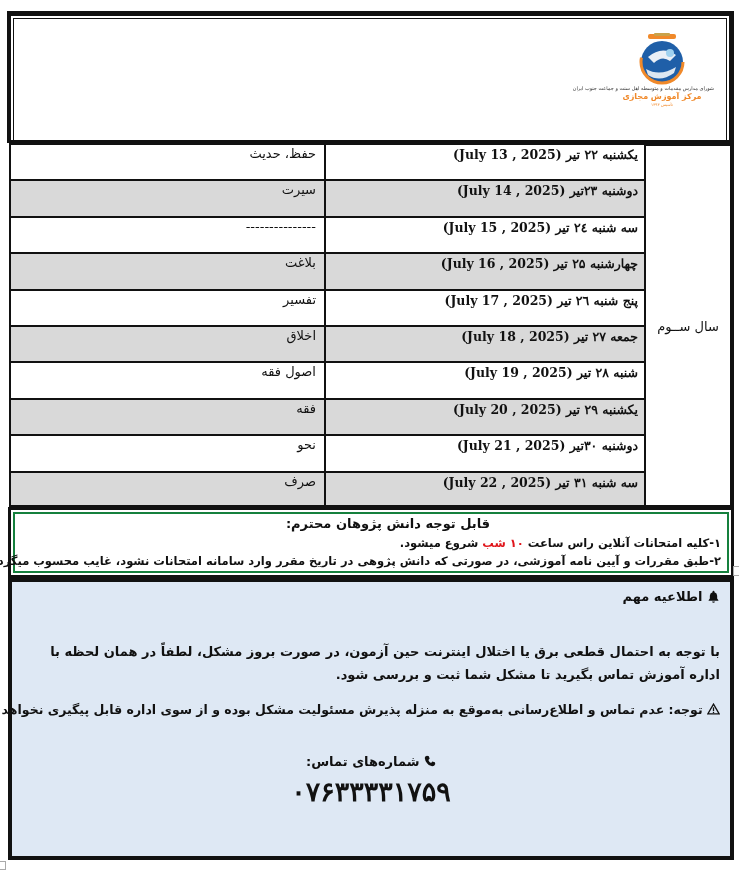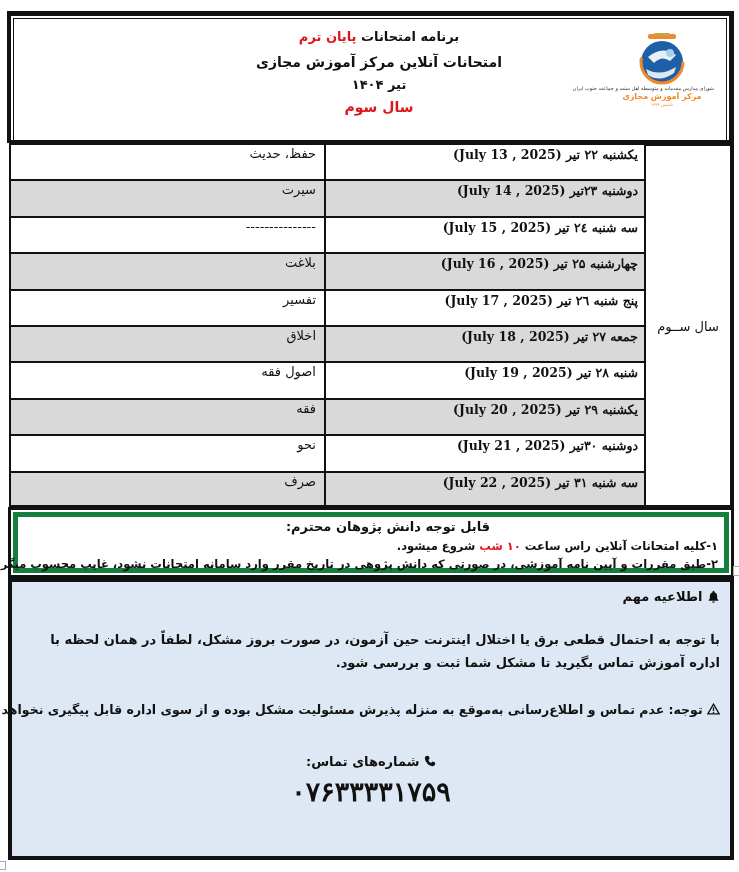--- a/index.html
+++ b/index.html
@@ -63,56 +63,47 @@
       position: absolute; left: 9px; top: 505px; width: 725px; height: 3px; background: #111;
     }
 
     
     .notes {
       position: absolute; left: 8px; top: 507px; width: 726px; height: 71px;
       border: 3px solid #111; border-top: 3px solid #111; background: #fff;
     }
     .notes-inner {
       position: absolute; left: 2px; top: 2px; right: 2px; bottom: 2px;
-      border: 5px solid #15803d; direction: rtl; padding-right: 6px;
+      border: 2px solid #15803d; direction: rtl; padding-right: 6px;
     }
     .notes .title { text-align: center; font-weight: bold; font-size: 13px; line-height: 20px; padding-left: 40px; }
     .notes .line { font-weight: bold; font-size: 11.5px; line-height: 18px; white-space: nowrap; }
 
     .small-box { position: absolute; left: 733px; top: 566px; width: 6px; height: 10px; border: 1px solid #aaa; border-right: none; }
 
     
     .announce {
       position: absolute; left: 8px; top: 578px; width: 726px; height: 282px;
       border: 4px solid #111; border-top: 4px solid #111; background: #dee8f4;
       direction: rtl;
     }
     .announce .head { position: absolute; right: 10px; top: 7px; font-size: 13px; font-weight: bold; }
-    .announce .p1 { position: absolute; right: 10px; left: 8px; top: 46px; font-size: 13px; line-height: 23px; font-weight: bold; }
+    .announce .p1 { position: absolute; right: 10px; left: 8px; top: 58px; font-size: 13px; line-height: 23px; font-weight: bold; }
     .announce .p2 { position: absolute; right: 10px; left: 8px; top: 119px; font-size: 12.5px; line-height: 18px; font-weight: bold; white-space: nowrap; }
     .announce .contacts { position: absolute; left: 0; right: 0; top: 168px; text-align: center; }
     .announce .contacts .lbl { font-size: 13px; font-weight: bold; line-height: 24px; }
     .announce .phone { font-family: Liberation Serif, serif; font-weight: bold; font-size: 27px; line-height: 34px; letter-spacing: 1px; direction: ltr; }
     .icon-inline { display: inline-block; vertical-align: middle; }
     .bottom-corner { position: absolute; left: 0; top: 861px; width: 6px; height: 9px; border: 1px solid #aaa; border-left: none; }
   </style>
 </head>
 <body>
 
 <div class="header">
   <div class="header-inner">
-    <div class="titles">
-      <div class="t1">
-        <span>برنامه امتحانات</span>
-        <span class="red">پایان ترم</span>
-      </div>
-      <div class="t2">امتحانات آنلاین مرکز آموزش مجازی</div>
-      <div class="t3">تیر ۱۴۰۴</div>
-      <div class="t4">سال سوم</div>
-    </div>
     <div class="logo">
       <svg width="64" height="52" viewBox="0 0 64 52">
         <rect x="18" y="1" width="28" height="5" rx="2" fill="#f0892a"></rect>
         <rect x="24" y="0" width="16" height="3" rx="1" fill="#c9a24a"></rect>
         <circle cx="32" cy="29" r="21" fill="#1f5fa8"></circle>
         <circle cx="32" cy="29" r="21" fill="none" stroke="#f0892a" stroke-width="3" stroke-dasharray="70 62"></circle>
         <path d="M18 24 Q32 12 46 22 L40 28 Q32 22 24 30 Z" fill="#ffffff" opacity="0.9"></path>
         <path d="M16 36 Q30 44 46 34 L44 40 Q30 50 18 42 Z" fill="#ffffff" opacity="0.85"></path>
         <circle cx="40" cy="20" r="4" fill="#9fd1ef"></circle>
       </svg>

